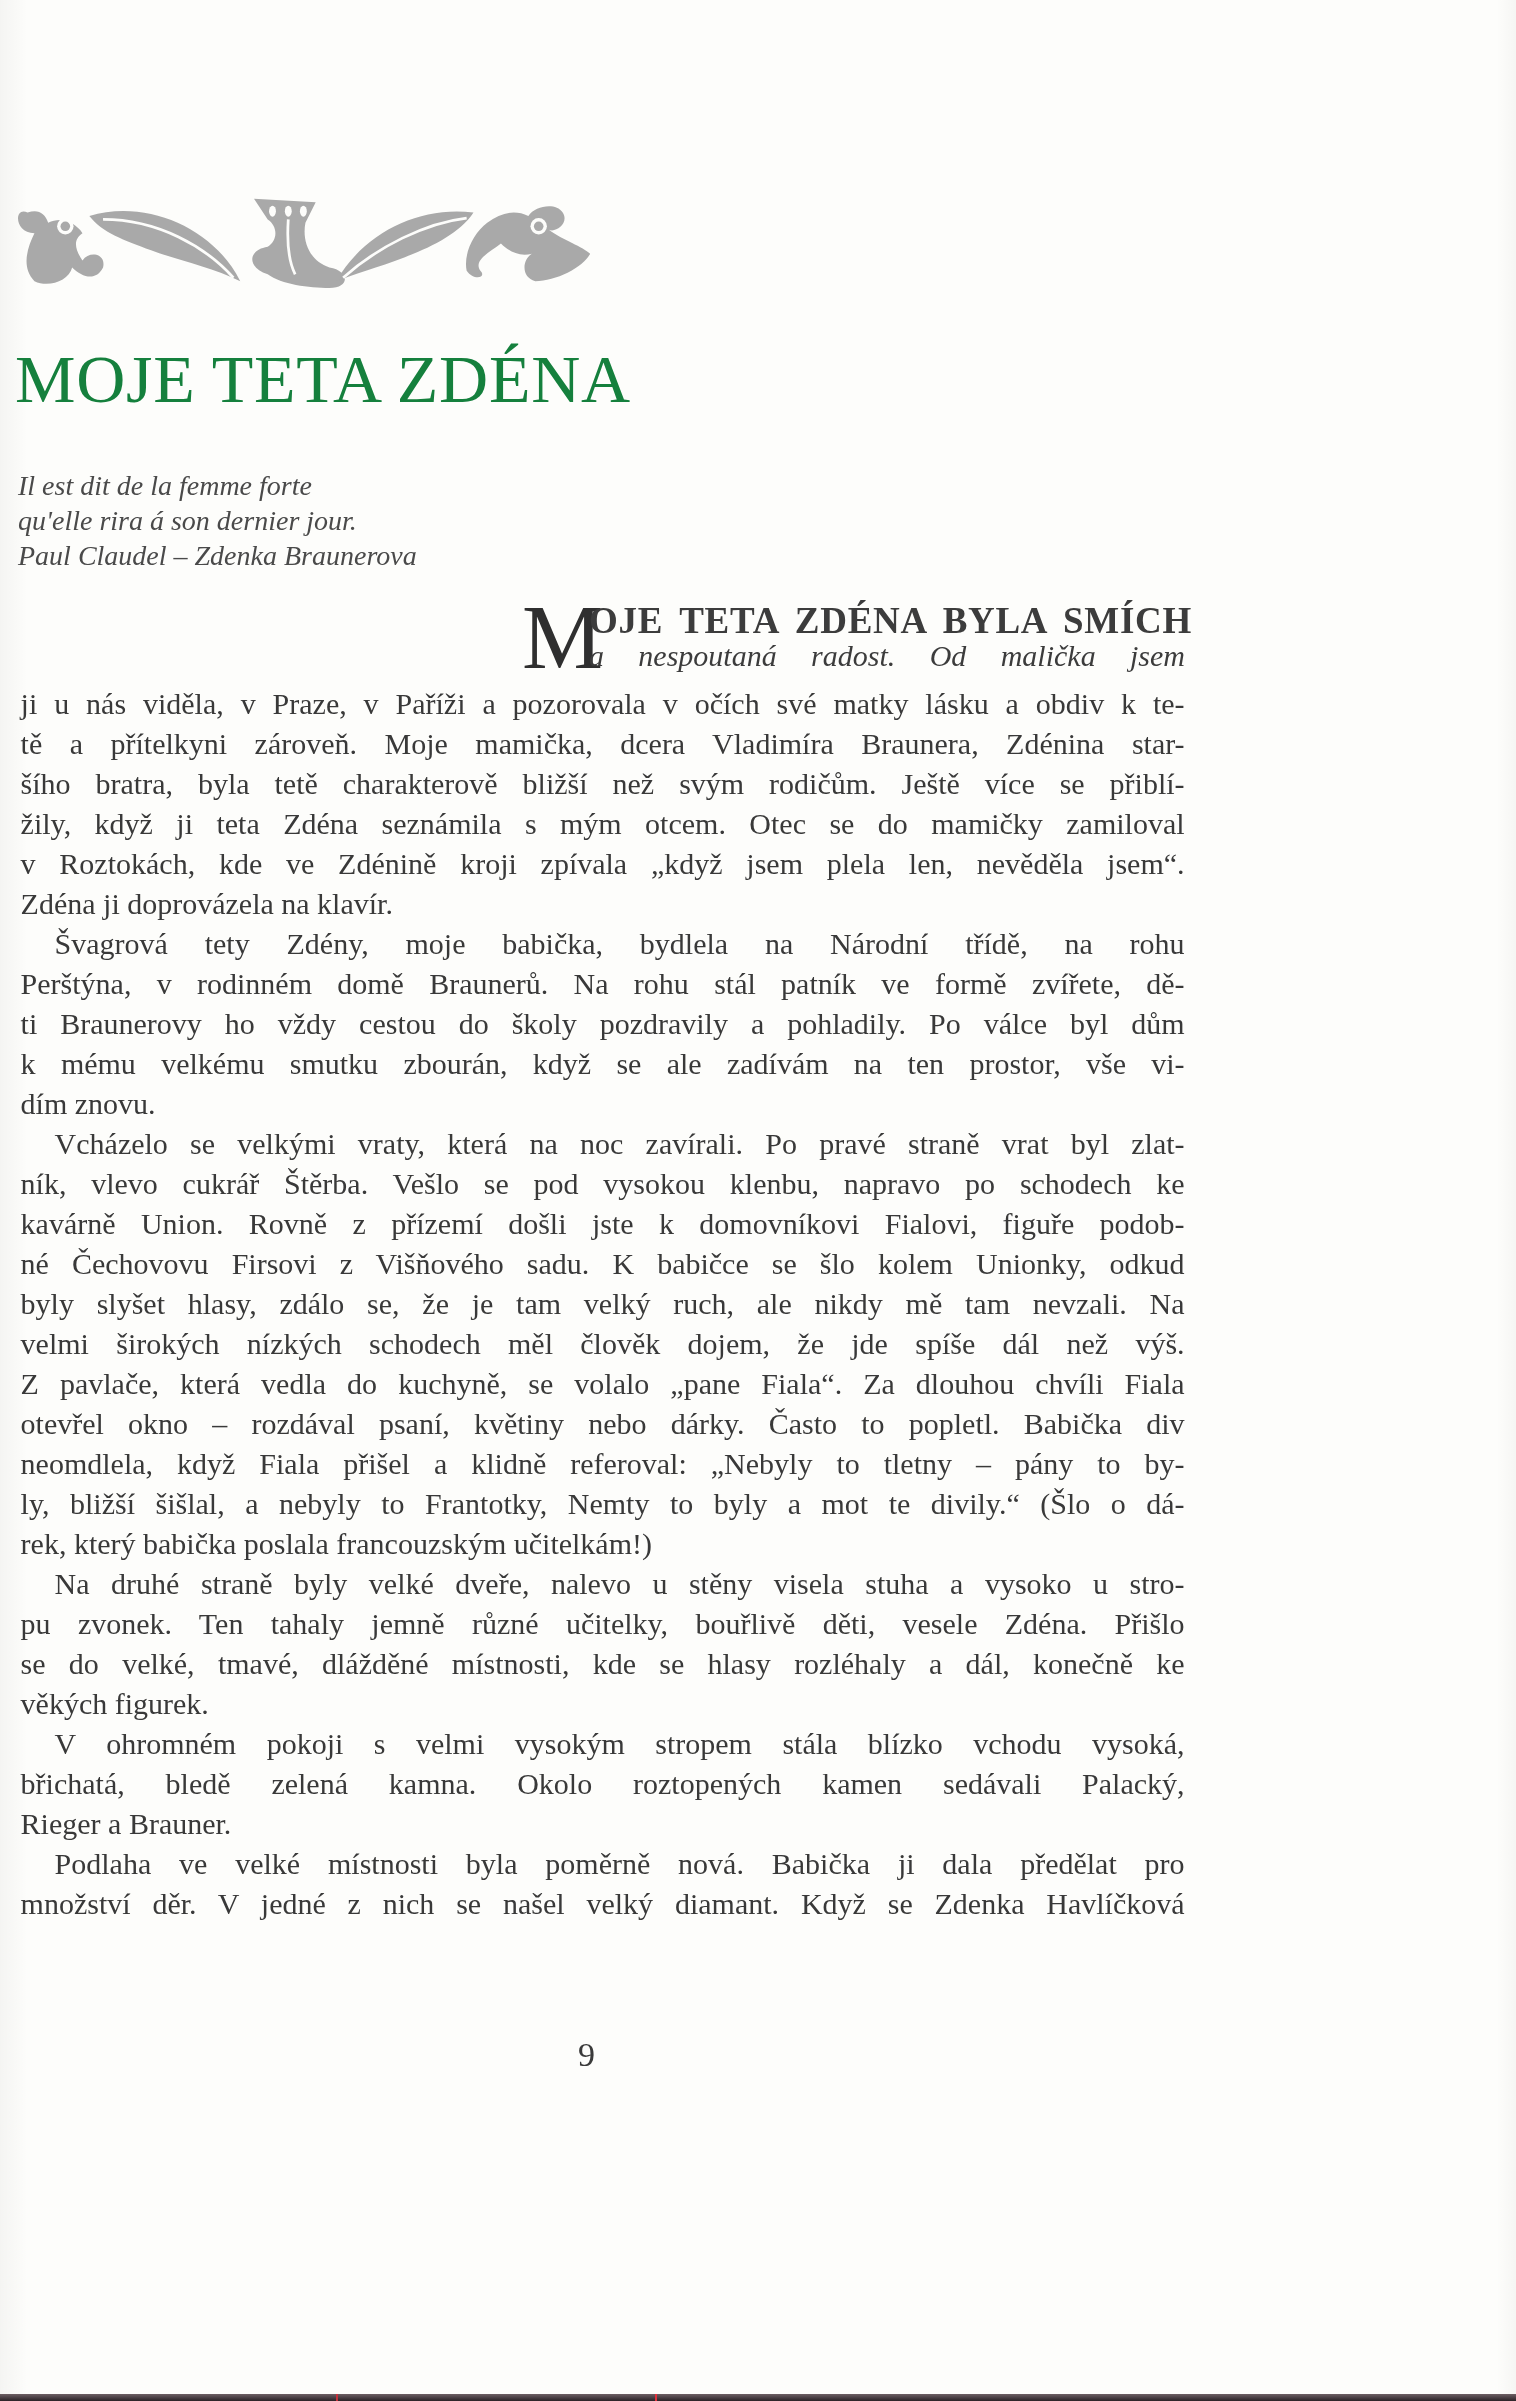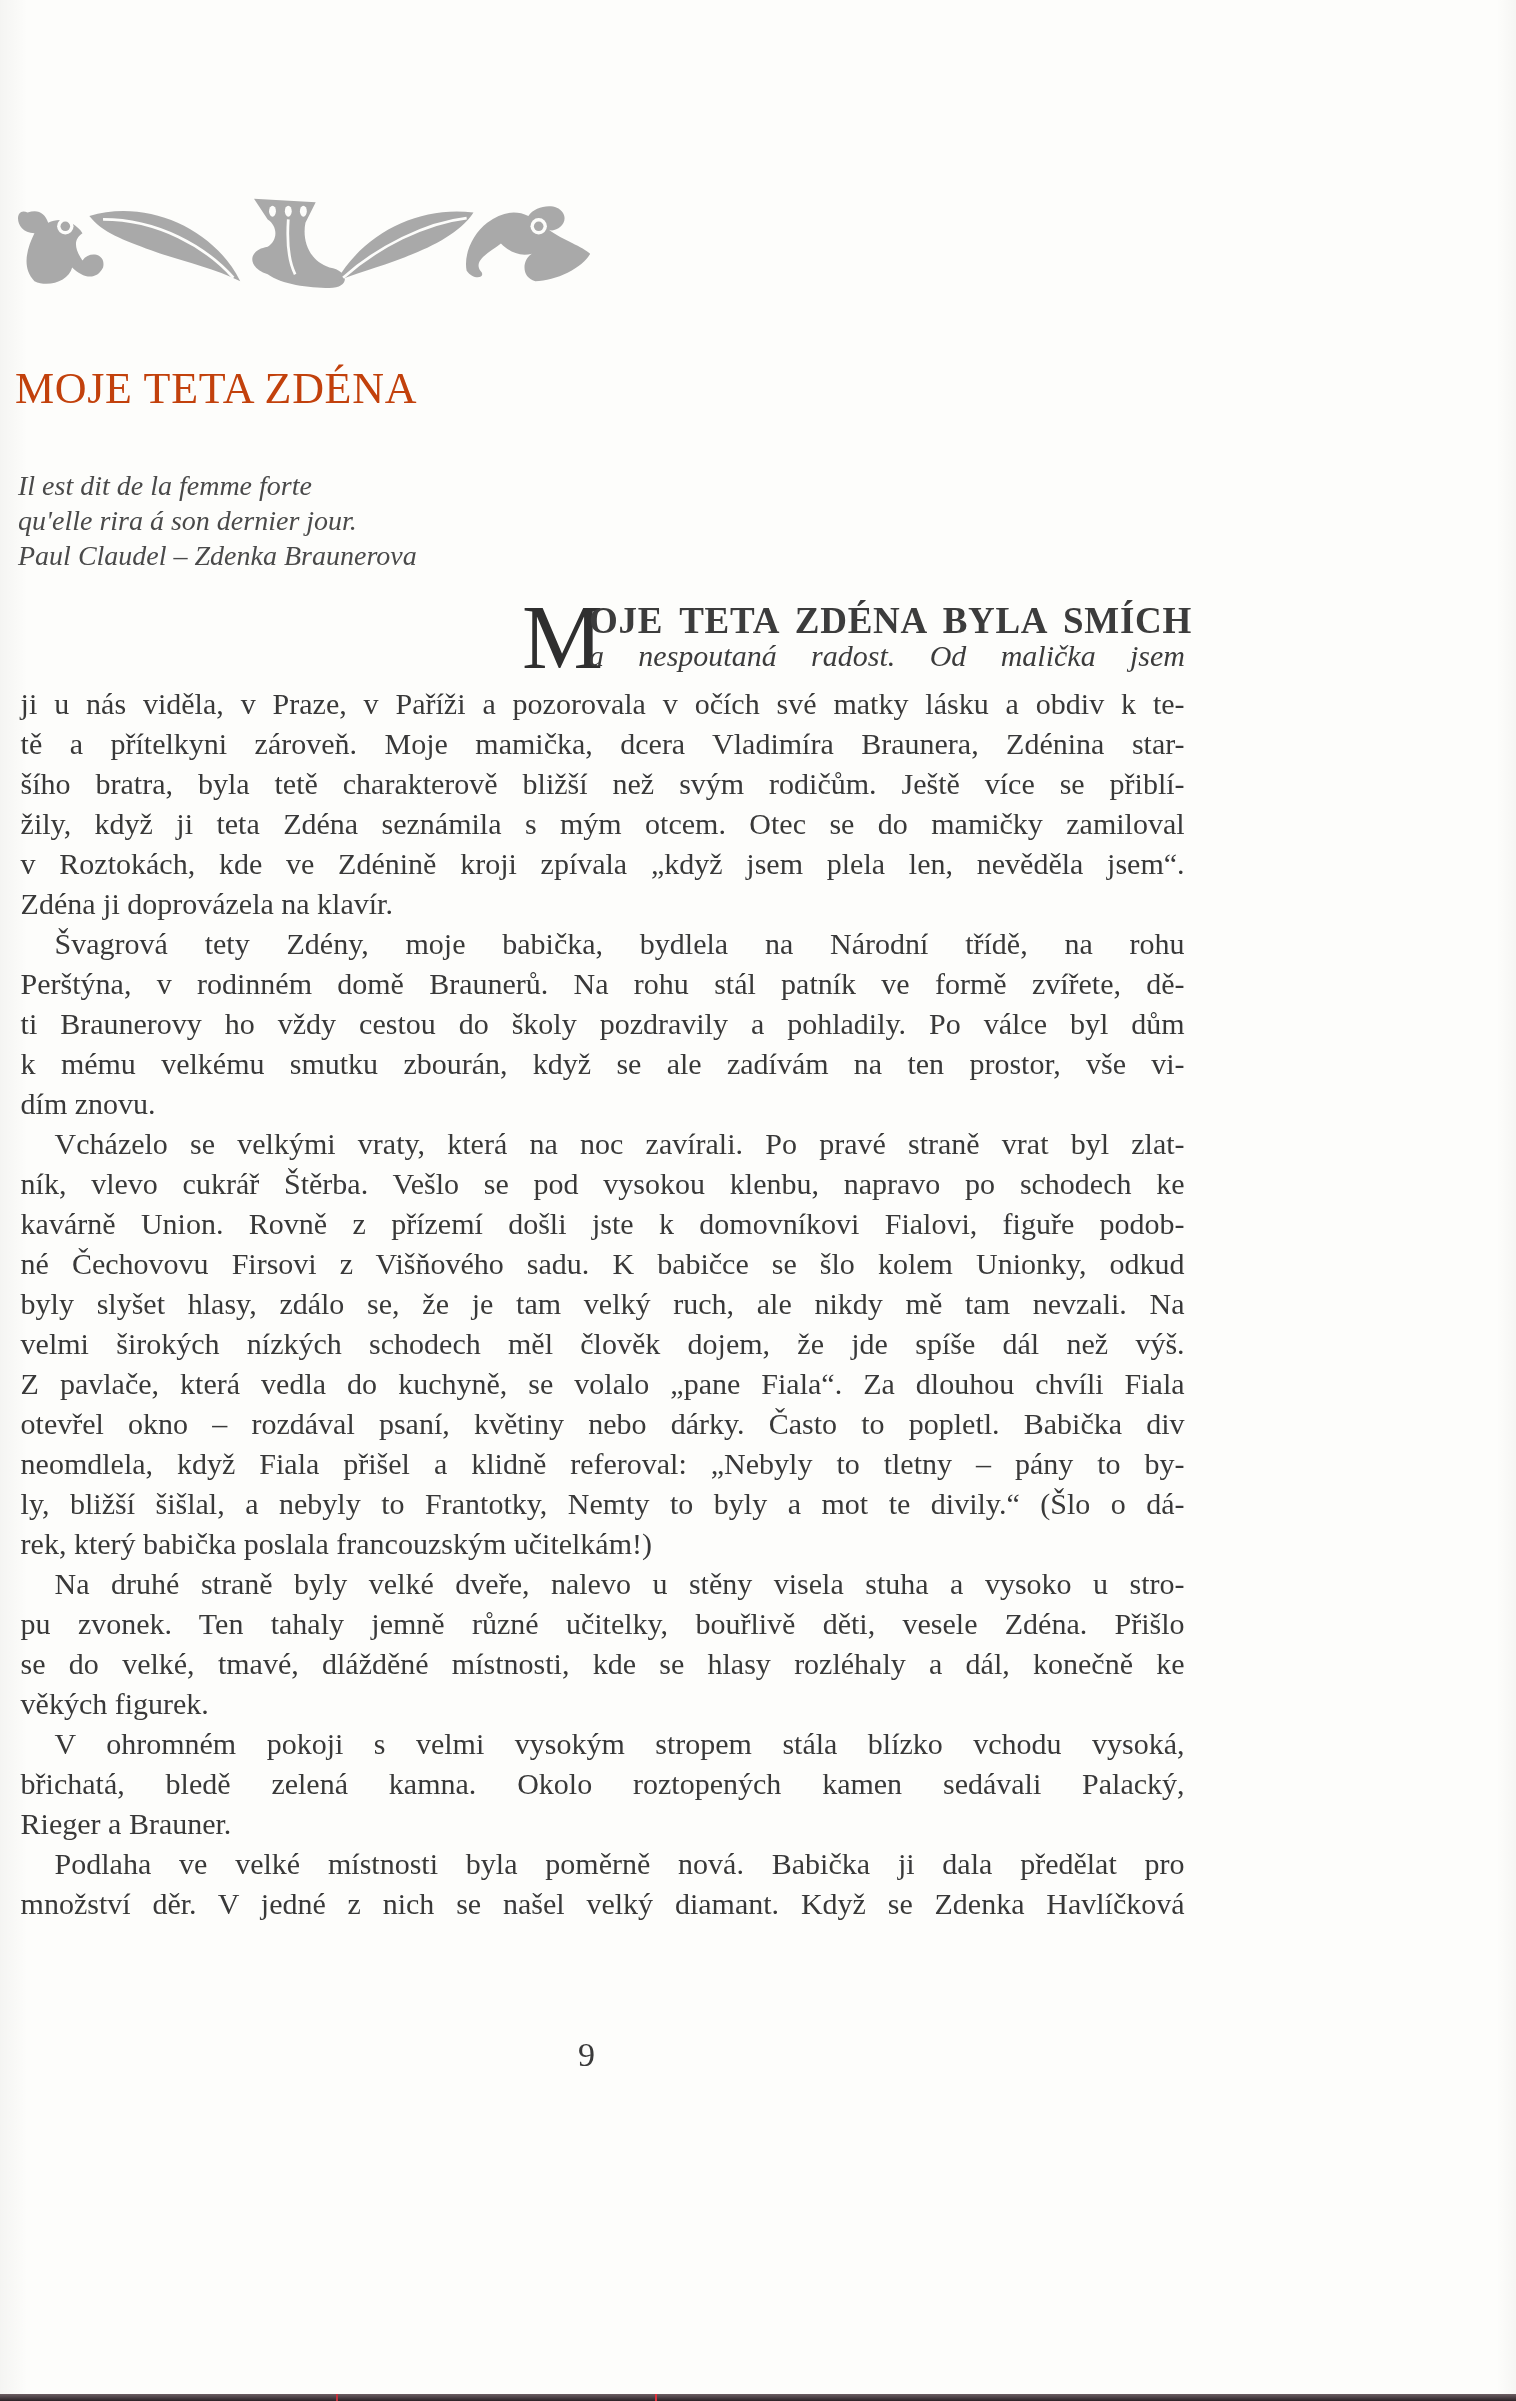--- a/index.html
+++ b/index.html
@@ -18,22 +18,22 @@
   .bottom-edge {
     position:absolute; left:0; bottom:0; width:1517px; height:6.9px;
     background:linear-gradient(180deg,#6d5f63,#2b2226);
   }
   .bottom-edge .mark-a { position:absolute; left:336px; top:0; width:2.1px; height:6.9px; background:#c3303a; }
   .bottom-edge .mark-b { position:absolute; left:655px; top:0; width:2.1px; height:6.9px; background:#e0303a; }
 
   .ornament { position:absolute; left:6.9px; top:185px; width:590px; height:110px; }
 
   .title {
-    position:absolute; left:15px; top:354px;
-    font-size:44px; letter-spacing:0.7px; color:#c2410c; white-space:nowrap;
+    position:absolute; left:15px; top:345px;
+    font-size:68px; letter-spacing:0.7px; color:#15803d; white-space:nowrap;
     line-height:69px;
   }
   .epigraph {
     position:absolute; left:18px; top:468px;
     font-style:italic; font-size:28px; line-height:35px; color:#4a4a4a;
   }
   .epigraph div { white-space:nowrap; }
 
   .dropcap {
     position:absolute; left:522px; top:592px;

